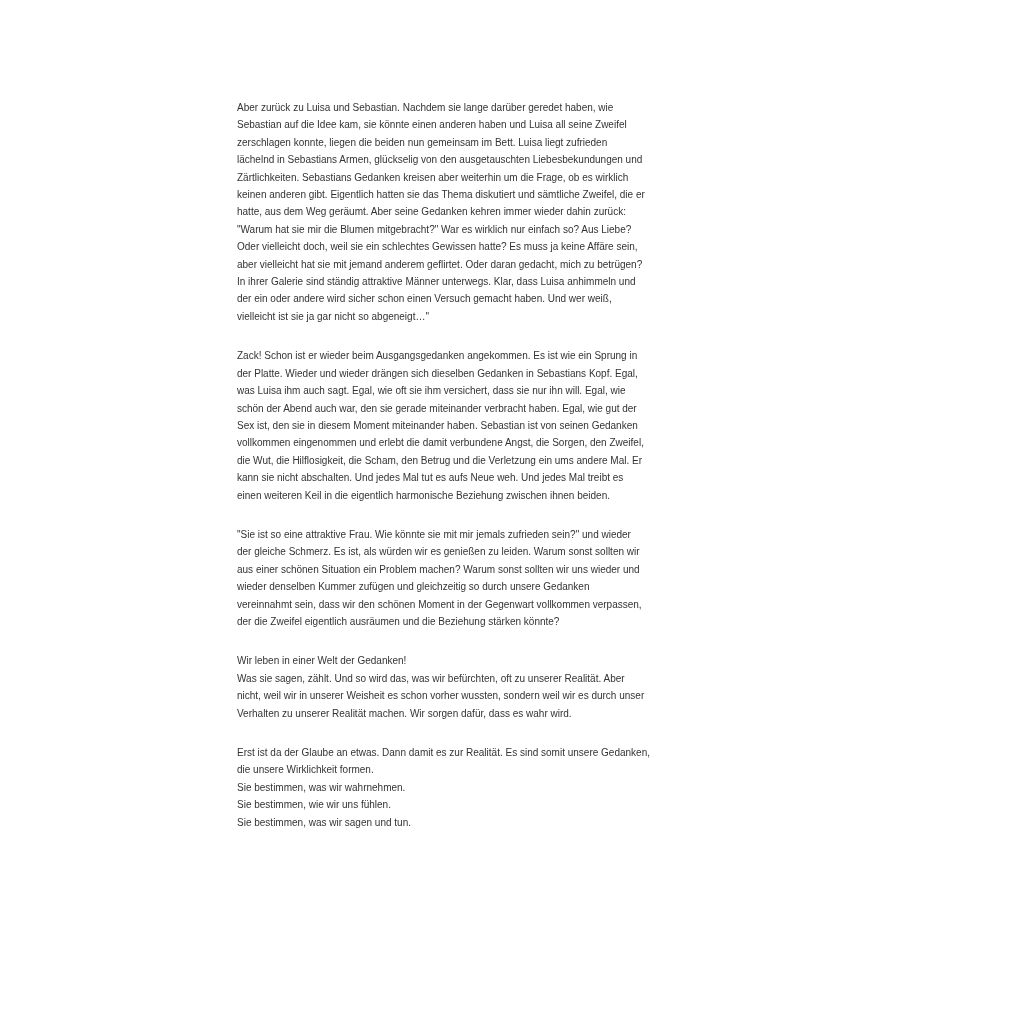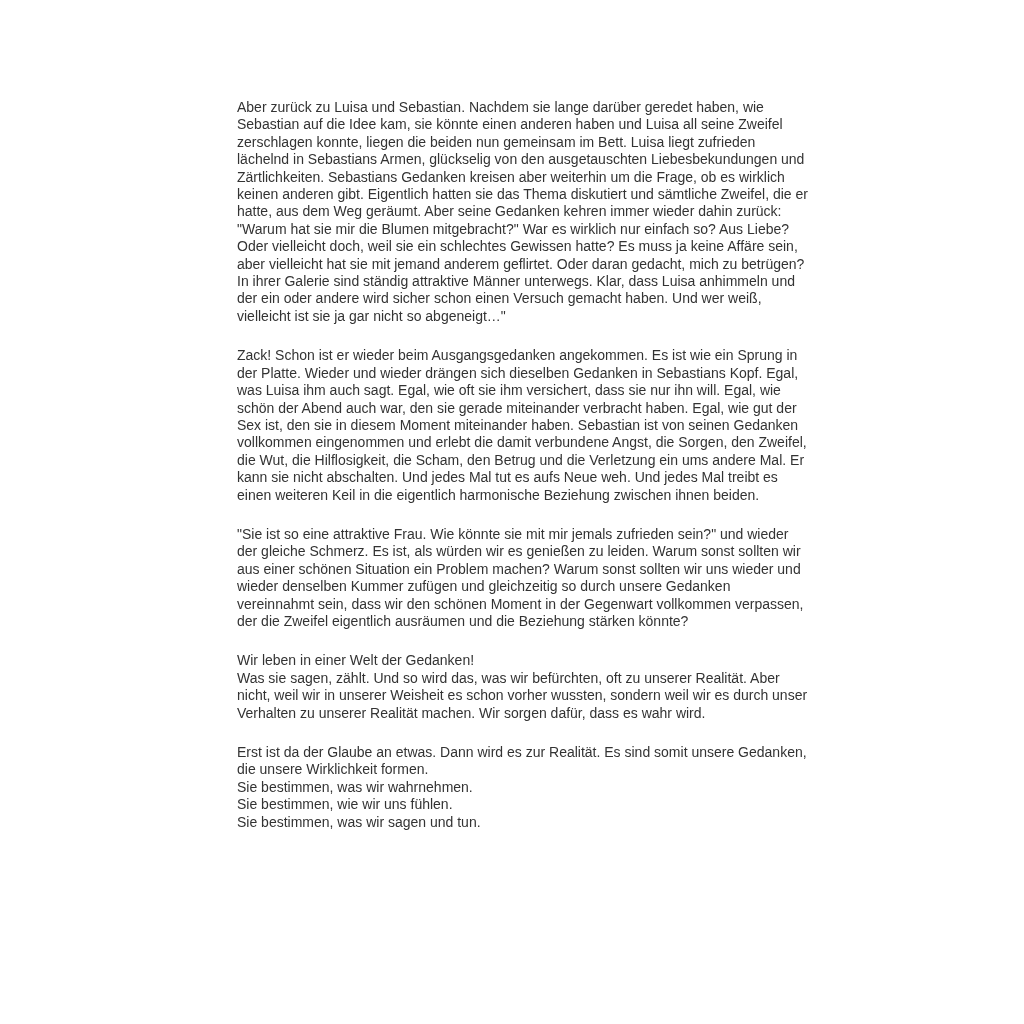--- a/index.html
+++ b/index.html
@@ -18,21 +18,21 @@
     height: 1024px;
     background: var(--page-bg, #ffffff);
     font-family: "Liberation Sans", sans-serif;
   }
   .text-block {
     position: absolute;
     left: 237px;
     top: 99px;
     width: 580px;
     color: var(--text-color, #333333);
-    font-size: 14px;
+    font-size: 10px;
     line-height: 17.4px;
     text-align: left;
   }
   .text-block p {
     margin: 0 0 22px 0;
     padding: 0;
     white-space: pre-line;
   }
   .text-block p:last-child {
     margin-bottom: 0;
@@ -68,19 +68,19 @@
     <p>"Sie ist so eine attraktive Frau. Wie könnte sie mit mir jemals zufrieden sein?" und wieder
 der gleiche Schmerz. Es ist, als würden wir es genießen zu leiden. Warum sonst sollten wir
 aus einer schönen Situation ein Problem machen? Warum sonst sollten wir uns wieder und
 wieder denselben Kummer zufügen und gleichzeitig so durch unsere Gedanken
 vereinnahmt sein, dass wir den schönen Moment in der Gegenwart vollkommen verpassen,
 der die Zweifel eigentlich ausräumen und die Beziehung stärken könnte?</p>
     <p>Wir leben in einer Welt der Gedanken!
 Was sie sagen, zählt. Und so wird das, was wir befürchten, oft zu unserer Realität. Aber
 nicht, weil wir in unserer Weisheit es schon vorher wussten, sondern weil wir es durch unser
 Verhalten zu unserer Realität machen. Wir sorgen dafür, dass es wahr wird.</p>
-    <p>Erst ist da der Glaube an etwas. Dann wird es zur Realität. Es sind somit unsere Gedanken,
+    <p>Erst ist da der Glaube an etwas. Dann damit es zur Realität. Es sind somit unsere Gedanken,
 die unsere Wirklichkeit formen.
 Sie bestimmen, was wir wahrnehmen.
 Sie bestimmen, wie wir uns fühlen.
 Sie bestimmen, was wir sagen und tun.</p>
   </div>
 </div>
 
 </body></html>

